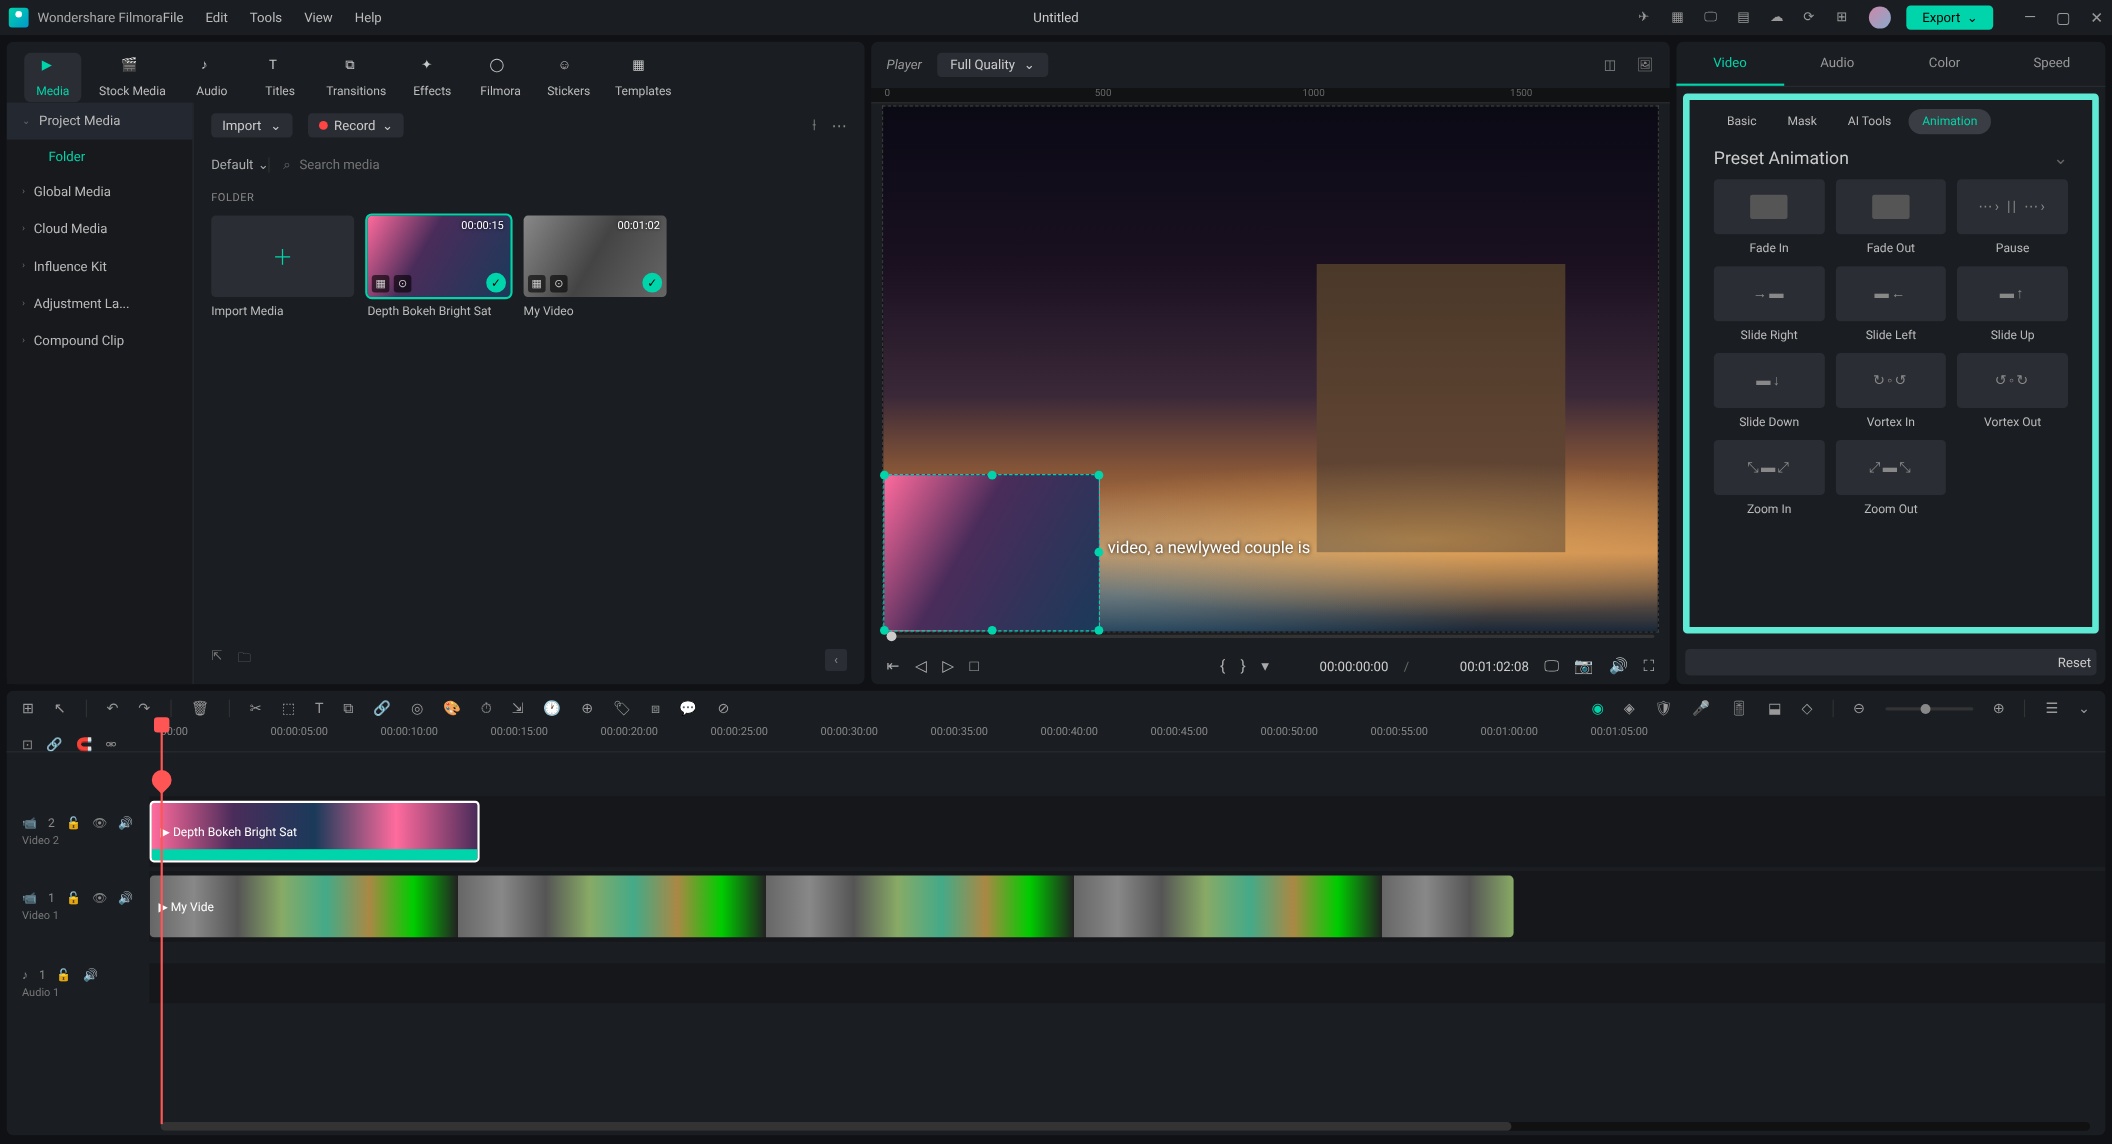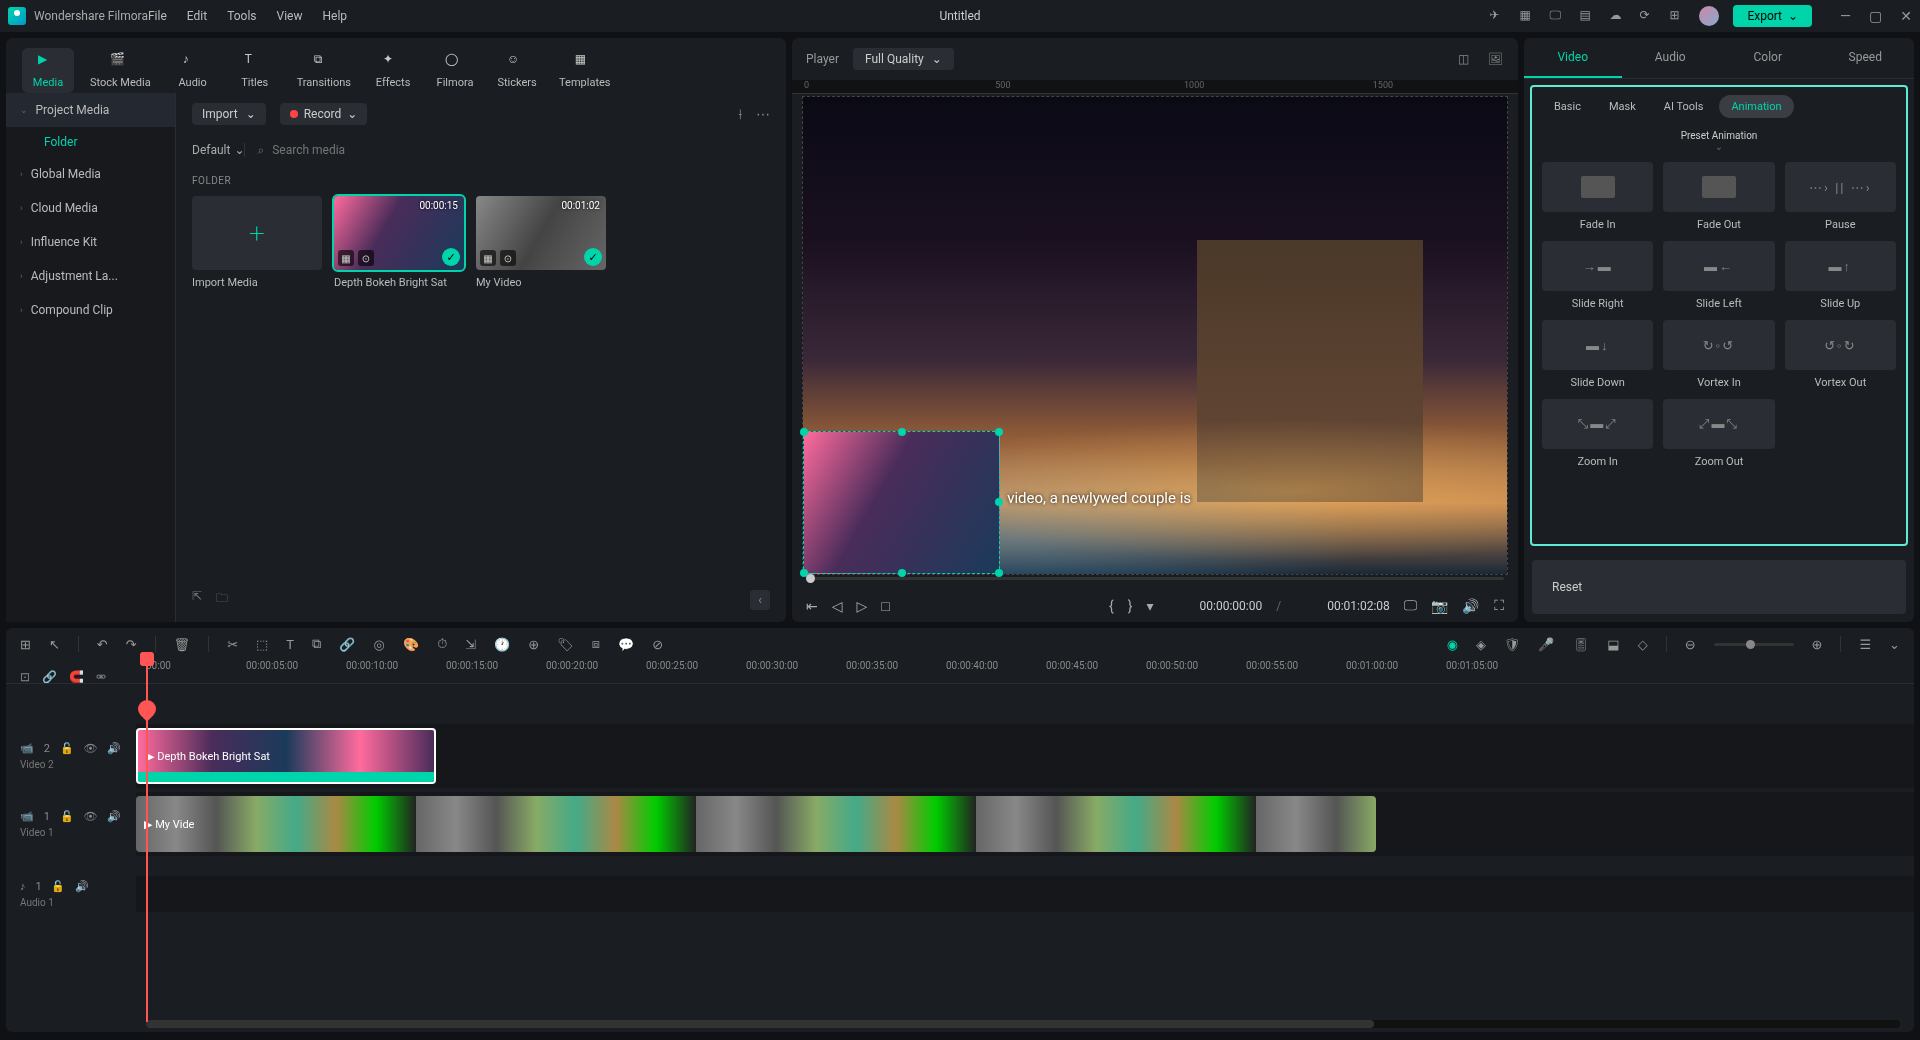--- a/index.html
+++ b/index.html
@@ -56,21 +56,21 @@
 .thumb-box .ic-row span { width:16px; height:16px; background:rgba(0,0,0,0.6); border-radius:3px; font-size:10px; color:#ccc; display:flex; align-items:center; justify-content:center; }
 .thumb .tname { font-size:11px; color:#bbb; margin-top:6px; white-space:nowrap; overflow:hidden; text-overflow:ellipsis; }
 .thumb-img1 { background:linear-gradient(120deg,#ff6b9d 0%,#4a2c5a 40%,#1a3a5a 100%); }
 .thumb-img2 { background:linear-gradient(120deg,#888 0%,#444 50%,#666 100%); }
 .lp-bottom { position:absolute; bottom:12px; left:16px; right:16px; display:flex; align-items:center; justify-content:space-between; }
 .lp-bottom .licon { color:#777; cursor:pointer; display:flex; gap:14px; }
 .lp-bottom .collapse { width:20px; height:20px; background:#2a2d33; border-radius:3px; color:#888; display:flex; align-items:center; justify-content:center; cursor:pointer; }
 
 .preview-panel { flex:1; background:#1a1d21; border-radius:6px; margin:6px 6px 0 6px; display:flex; flex-direction:column; position:relative; }
 .preview-hdr { display:flex; align-items:center; padding:10px 14px; gap:14px; }
-.preview-hdr .plabel { color:#999; font-size:12px; }
+.preview-hdr .plabel { color:#999; font-size:12px;font-style:italic; }
 .quality-dd { background:#2a2d33; padding:4px 12px; border-radius:4px; font-size:12px; color:#ccc; display:flex; align-items:center; gap:8px; cursor:pointer; }
 .preview-hdr .spacer { flex:1; }
 .preview-hdr .picon { color:#888; cursor:pointer; width:16px; }
 .ruler-h { height:14px; background:#101214; border-bottom:1px solid #333; position:relative; font-size:9px; color:#666; }
 .ruler-h span { position:absolute; top:0; }
 .preview-stage { flex:1; background:#101214; position:relative; display:flex; align-items:center; justify-content:center; border:1px dashed #444; margin:2px 10px; }
 .preview-img { width:100%; height:100%; background:linear-gradient(180deg,#0a0a15 0%,#1a1020 30%,#3a2838 55%,#8a5838 70%,#c88850 85%,#1a2838 100%); position:relative; }
 .building { position:absolute; right:12%; top:30%; width:32%; height:55%; background:linear-gradient(180deg,#4a3828,#6a4a38); }
 .lights { position:absolute; bottom:0; left:0; right:0; height:35%; background:radial-gradient(ellipse at 70% 50%,rgba(255,200,100,0.4),transparent 60%),radial-gradient(ellipse at 30% 80%,rgba(100,200,255,0.3),transparent 50%); }
 .pip { position:absolute; left:0; bottom:0; width:28%; height:30%; border:1px dashed #00d4aa; background:linear-gradient(120deg,#ff6b9d 0%,#4a2c5a 40%,#1a3a5a 100%); }
@@ -86,32 +86,32 @@
 .preview-ctrl .spacer { flex:1; }
 .preview-ctrl .pbtn { color:#aaa; cursor:pointer; font-size:14px; }
 .scrub { height:6px; margin:0 14px 6px; position:relative; }
 .scrub .track { height:3px; background:#333; border-radius:2px; }
 .scrub .knob { position:absolute; left:0; top:-3px; width:9px; height:9px; background:#ccc; border-radius:50%; }
 
 .right-panel { width:390px; background:#1a1d21; border-radius:6px; margin:6px 6px 0 0; display:flex; flex-direction:column; }
 .rp-tabs { display:flex; border-bottom:1px solid #2a2d33; }
 .rp-tab { flex:1; text-align:center; padding:12px 0; font-size:12px; color:#999; cursor:pointer; }
 .rp-tab.active { color:#00d4aa; border-bottom:2px solid #00d4aa; }
-.rp-inner { border:2px solid #5eead4; margin:6px; flex:1; border-radius:4px; padding:8px 10px; overflow:auto; }
+.rp-inner { border:6px solid #5eead4; margin:6px; flex:1; border-radius:4px; padding:8px 22px; overflow:auto; }
 .rp-subtabs { display:flex; gap:4px; margin-bottom:12px; }
 .rp-subtab { padding:5px 12px; font-size:11px; color:#bbb; cursor:pointer; border-radius:12px; }
 .rp-subtab.active { background:#3a3d43; color:#00d4aa; }
-.preset-hdr { font-size:10px; color:#ccc; margin-bottom:10px; display:flex; justify-content:space-between; align-items:center;flex-direction:column; }
+.preset-hdr { font-size:16px; color:#ccc; margin-bottom:10px; display:flex; justify-content:space-between; align-items:center; }
 .preset-grid { display:grid; grid-template-columns:repeat(3,1fr); gap:10px; }
 .preset { display:flex; flex-direction:column; align-items:center; gap:6px; }
 .preset-box { width:100%; height:50px; background:#2a2d33; border-radius:4px; display:flex; align-items:center; justify-content:center; cursor:pointer; }
 .preset-box .mini { width:34px; height:22px; background:#555; border-radius:2px; }
 .preset-label { font-size:11px; color:#bbb; }
 .preset-box .arrows { color:#888; font-size:13px; letter-spacing:2px; }
-.reset-btn { margin:8px; padding:20px; text-align:left; background:#2a2d33; border-radius:4px; color:#ccc; font-size:12px; cursor:pointer; }
+.reset-btn { margin:8px; padding:5px; text-align:right; background:#2a2d33; border-radius:4px; color:#ccc; font-size:12px; cursor:pointer; }
 
 .timeline-panel { height:404px; background:#1a1d21; border-radius:6px; margin:6px; display:flex; flex-direction:column; position:relative; }
 .tl-toolbar { display:flex; align-items:center; padding:8px 14px; gap:18px; color:#999; }
 .tl-toolbar .tico { cursor:pointer; font-size:13px; }
 .tl-toolbar .divider { width:1px; height:16px; background:#333; }
 .tl-toolbar .spacer { flex:1; }
 .tl-toolbar .green { color:#00d4aa; }
 .zoom-slider { width:80px; height:3px; background:#333; border-radius:2px; position:relative; }
 .zoom-slider .zknob { position:absolute; left:40%; top:-3px; width:9px; height:9px; background:#888; border-radius:50%; }
 .tl-ruler { height:24px; padding-left:140px; position:relative; font-size:10px; color:#888; border-bottom:1px solid #2a2d33; }

